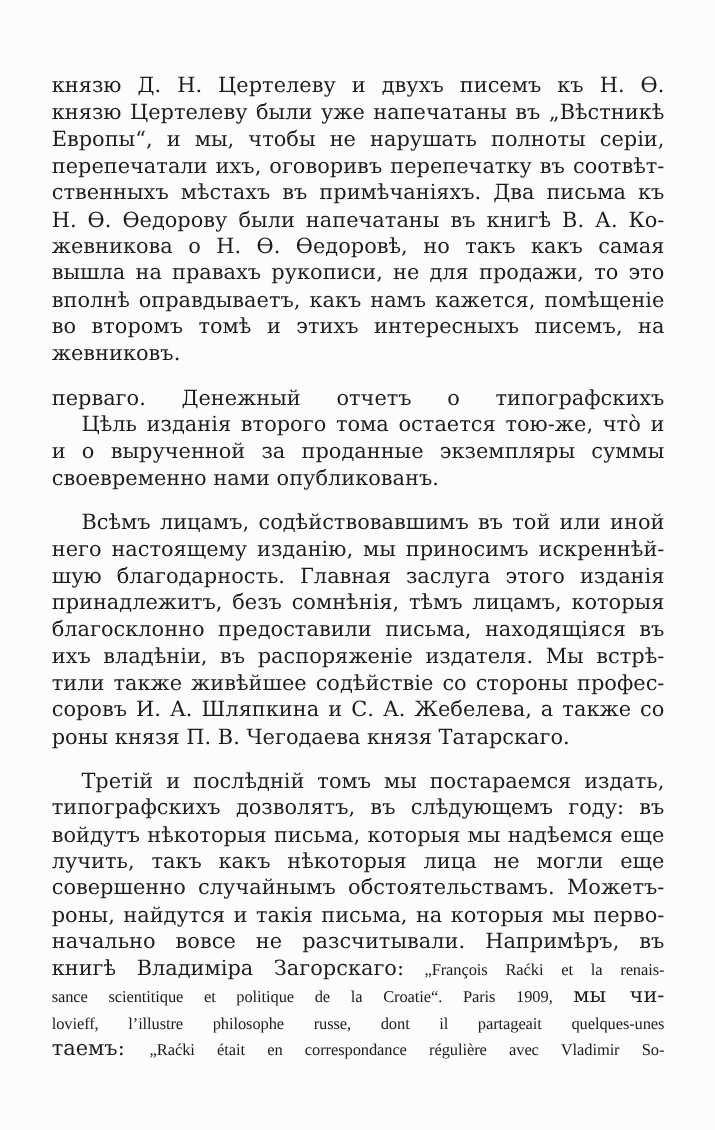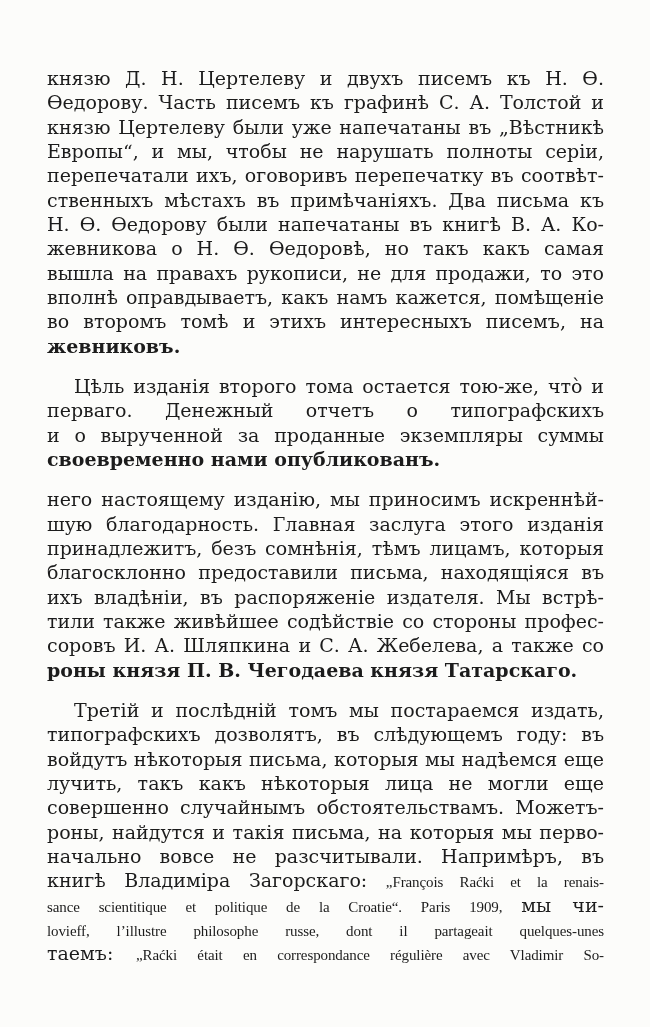--- a/index.html
+++ b/index.html
@@ -21,51 +21,51 @@
   }
   .paragraph { margin: 16px; padding: 0; }
   .line {
     font-size: 19px;
     line-height: 24.33px;
     height: 24.33px;
     overflow: hidden;
     text-align: justify;
     text-align-last: justify;
   }
-  .line.last { text-align-last: left; font-weight: bold; }
+  .line.last { text-align-last: left; }
   .line.indent { text-indent: 27px; }
   .cyr { }
   .lat { font-size: 15px; letter-spacing: -0.1px; font-family: Liberation Serif, serif; }
 </style>
 </head>
 <body style="--bg: #fcfcfa; --ink: #1c1c1c;">
 
 <div class="page">
   <div class="text-block">
       <div class="paragraph">
         <div class="line"><span class="cyr">князю Д. Н. Цертелеву и двухъ писемъ къ Н. Ѳ.</span></div>
-        <div class="line"><span class="cyr">Ѳедорову. Часть писемъ къ графинѣ С. А. Толстой и</span></div>
         <div class="line"><span class="cyr">князю Цертелеву были уже напечатаны въ „Вѣстникѣ</span></div>
         <div class="line"><span class="cyr">Европы“, и мы, чтобы не нарушать полноты серіи,</span></div>
         <div class="line"><span class="cyr">перепечатали ихъ, оговоривъ перепечатку въ соотвѣт-</span></div>
         <div class="line"><span class="cyr">ственныхъ мѣстахъ въ примѣчаніяхъ. Два письма къ</span></div>
         <div class="line"><span class="cyr">Н. Ѳ. Ѳедорову были напечатаны въ книгѣ В. А. Ко-</span></div>
         <div class="line"><span class="cyr">жевникова о Н. Ѳ. Ѳедоровѣ, но такъ какъ самая книга</span></div>
         <div class="line"><span class="cyr">вышла на правахъ рукописи, не для продажи, то это</span></div>
         <div class="line"><span class="cyr">вполнѣ оправдываетъ, какъ намъ кажется, помѣщеніе</span></div>
         <div class="line"><span class="cyr">во второмъ томѣ и этихъ интересныхъ писемъ, на</span></div>
         <div class="line last"><span class="cyr">жевниковъ.</span></div>
       </div>
       <div class="paragraph">
+        <div class="line"><span class="cyr">перваго. Денежный отчетъ о типографскихъ расходахъ</span></div>
         <div class="line indent"><span class="cyr">Цѣль изданія второго тома остается тою-же, чтò и</span></div>
-        <div class="line"><span class="cyr">перваго. Денежный отчетъ о типографскихъ расходахъ</span></div>
         <div class="line"><span class="cyr">и о вырученной за проданные экземпляры суммы будетъ</span></div>
         <div class="line last"><span class="cyr">своевременно нами опубликованъ.</span></div>
       </div>
       <div class="paragraph">
+        <div class="line indent"><span class="cyr">Всѣмъ лицамъ, содѣйствовавшимъ въ той или иной</span></div>
         <div class="line"><span class="cyr">него настоящему изданію, мы приносимъ искреннѣй-</span></div>
         <div class="line"><span class="cyr">шую благодарность. Главная заслуга этого изданія</span></div>
         <div class="line"><span class="cyr">принадлежитъ, безъ сомнѣнія, тѣмъ лицамъ, которыя</span></div>
         <div class="line"><span class="cyr">благосклонно предоставили письма, находящіяся въ</span></div>
         <div class="line"><span class="cyr">ихъ владѣніи, въ распоряженіе издателя. Мы встрѣ-</span></div>
         <div class="line"><span class="cyr">тили также живѣйшее содѣйствіе со стороны профес-</span></div>
         <div class="line"><span class="cyr">соровъ И. А. Шляпкина и С. А. Жебелева, а также со сто-</span></div>
         <div class="line last"><span class="cyr">роны князя П. В. Чегодаева князя Татарскаго.</span></div>
       </div>
       <div class="paragraph">

